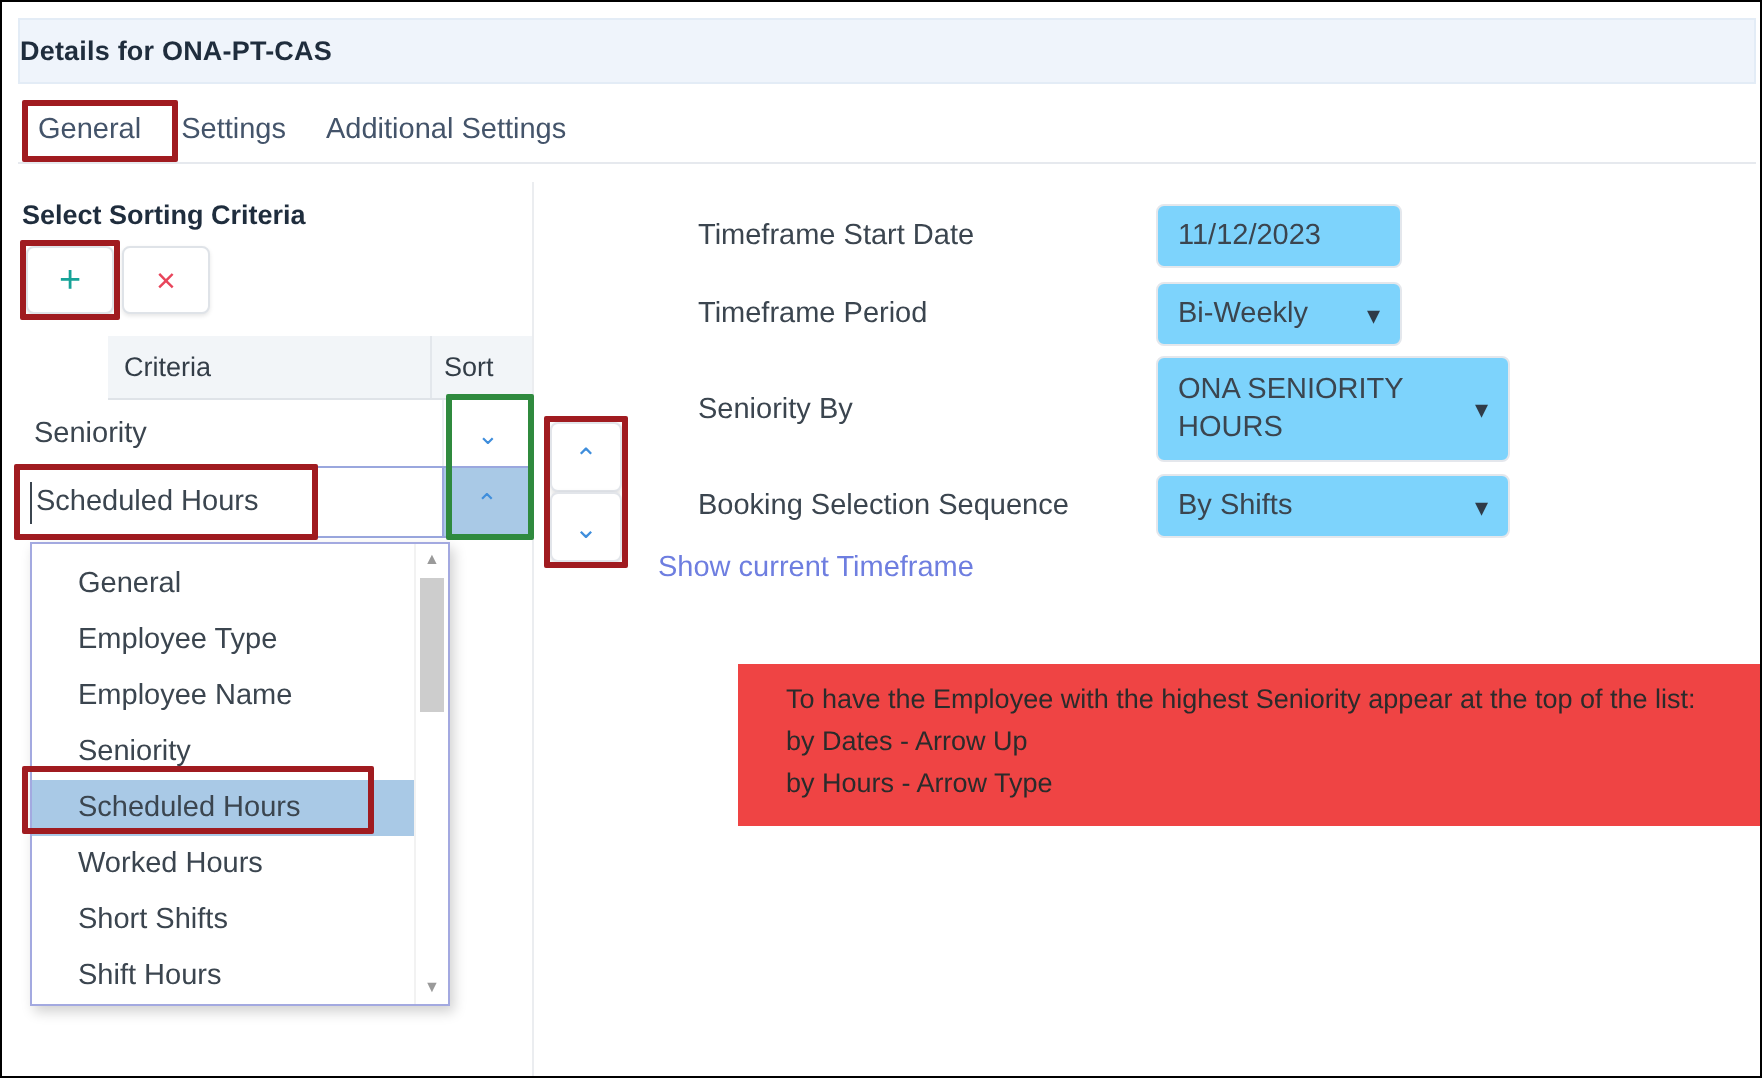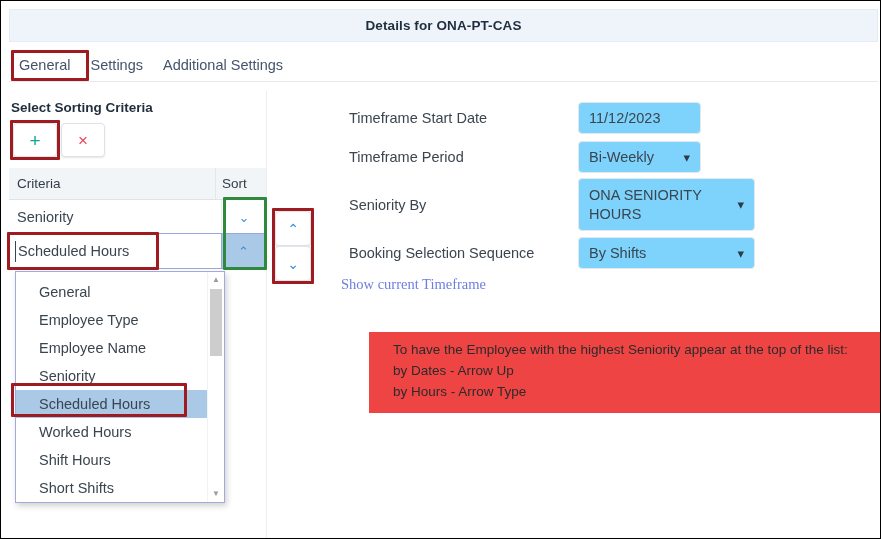--- a/index.html
+++ b/index.html
@@ -26,21 +26,21 @@
     position: absolute;
     left: 8px;
     top: 8px;
     width: 869px;
     height: 33px;
     background: #eff4fb;
     border: 1px solid #e3ecf6;
     box-sizing: border-box;
     display: flex;
     align-items: center;
-    justify-content: center;
+    justify-content: flex-start;
   }
   .title-bar .title-text {
     font-size: 13.5px;
     font-weight: bold;
     color: #1f2d3d;
     letter-spacing: 0.1px;
   }
 
   
   .tabstrip {
@@ -125,20 +125,21 @@
     left: 8px;
     top: 167px;
     width: 257px;
     box-sizing: border-box;
   }
   .grid-head {
     display: flex;
     height: 31px;
     background: #f2f5f8;
     border-bottom: 1px solid #dfe3e8;
+    margin-left: 45px;
   }
   .grid-head .c-criteria {
     flex: 1;
     display: flex;
     align-items: center;
     padding-left: 8px;
     font-size: 13.5px;
     color: #333d47;
     border-right: 1px solid #e3e7ec;
   }
@@ -326,26 +327,25 @@
   .field .chev {
     margin-left: auto;
     color: #2f3b48;
     font-size: 13px;
     padding-left: 8px;
   }
   .field .val { line-height: 1.25; }
 
   .link {
     position: absolute;
-    left: 340px;
+    left: 328px;
     top: 275px;
     font-size: 14.5px;
     color: #6e7ee0;
     cursor: pointer;
-    font-family: Liberation Serif, serif;
   }
 
   .note {
     position: absolute;
     left: 368px;
     top: 331px;
     width: 603px;
     background: #ef4444;
     padding: 8px 10px 10px 24px;
     box-sizing: border-box;
@@ -402,22 +402,22 @@
   <div class="hl-green" style="left:222px; top:196px; width:44px; height:73px;"></div>
 
   <div class="dropdown">
     <div class="dd-list">
       <div class="dd-item">General</div>
       <div class="dd-item">Employee Type</div>
       <div class="dd-item">Employee Name</div>
       <div class="dd-item">Seniority</div>
       <div class="dd-item selected">Scheduled Hours</div>
       <div class="dd-item">Worked Hours</div>
+      <div class="dd-item">Short Shifts</div>
       <div class="dd-item">Shift Hours</div>
-      <div class="dd-item">Short Shifts</div>
     </div>
     <div class="dd-scroll">
       <div class="dd-arrow up">▲</div>
       <div class="dd-thumb"></div>
       <div class="dd-arrow down">▼</div>
     </div>
   </div>
   <div class="hl-red" style="left:10px; top:382px; width:176px; height:34px;"></div>
 
   <div class="reorder-btn" id="move-up">⌃</div>

